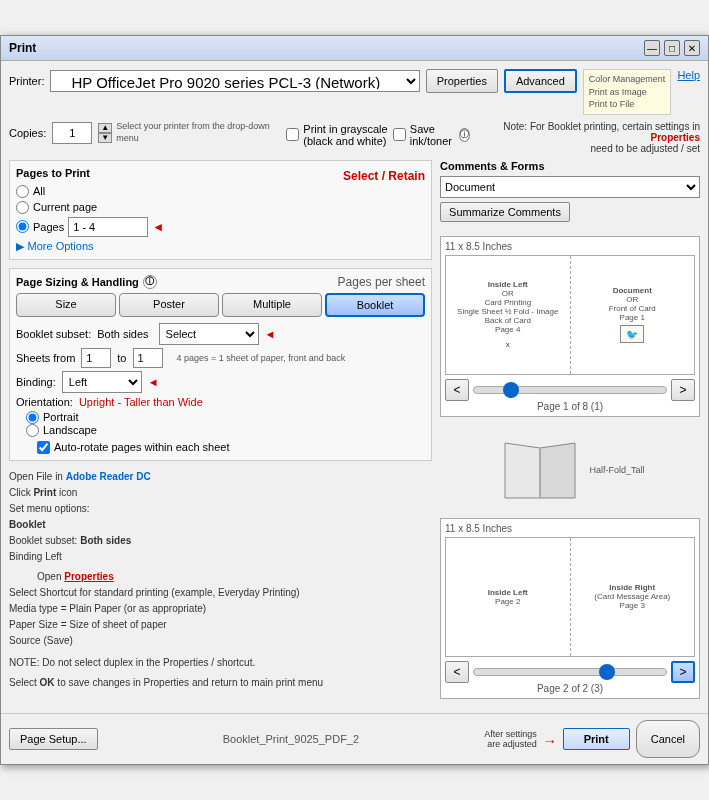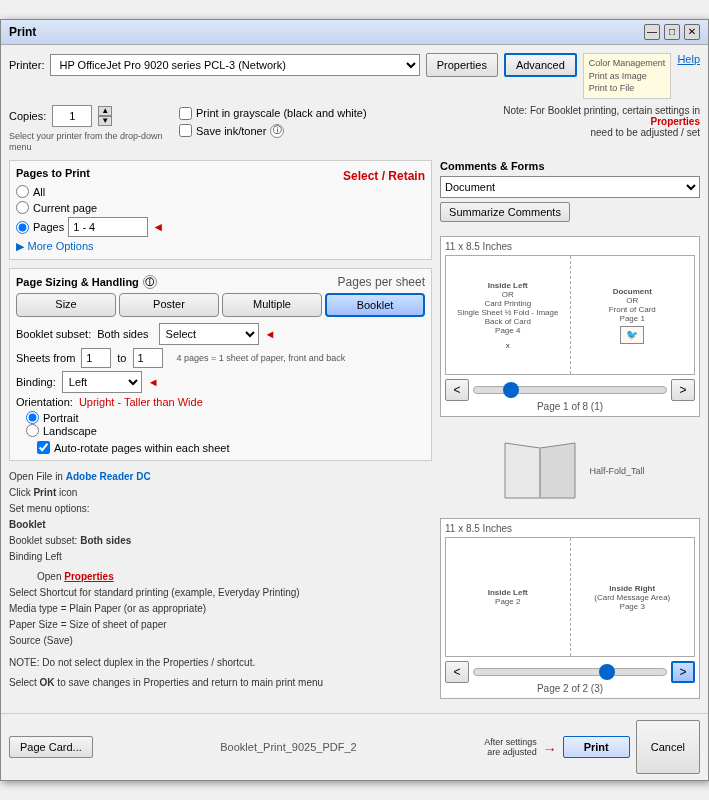--- a/index.html
+++ b/index.html
@@ -4,21 +4,21 @@
   <style>
     * { box-sizing: border-box; margin: 0; padding: 0; }
     body { font-family: Arial, sans-serif; font-size: 11px; background: #f0f0f0; display: flex; justify-content: center; align-items: center; min-height: 100vh; }
     .window { width: 709px; background: #f0f0f0; border: 1px solid #888; box-shadow: 2px 2px 8px rgba(0,0,0,0.4); }
     .title-bar { background: linear-gradient(to bottom, #dce6f7, #c5d5f0); padding: 4px 8px; display: flex; align-items: center; justify-content: space-between; border-bottom: 1px solid #aaa; }
     .title-bar-text { font-weight: bold; font-size: 12px; color: #000; }
     .title-bar-controls { display: flex; gap: 4px; }
     .title-btn { width: 16px; height: 16px; border: 1px solid #666; background: #ddd; cursor: pointer; font-size: 10px; display: flex; align-items: center; justify-content: center; border-radius: 2px; }
     .main-content { display: flex; flex-direction: column; padding: 8px; gap: 6px; }
     .printer-label { white-space: nowrap; font-size: 11px; }
-    .printer-select { flex: 1; height: 22px; border: 1px solid #888; background: white; font-size: 11px; padding: 2px 4px; }
+    .printer-select { flex: 1; height: 22px; border: 1px solid #888; background: white; font-size: 15px; padding: 2px 16px; }
     .btn { border: 1px solid #888; background: linear-gradient(to bottom, #f5f5f5, #e0e0e0); padding: 3px 10px; cursor: pointer; font-size: 11px; border-radius: 2px; height: 24px; white-space: nowrap; }
     .btn-active { border: 2px solid #0066cc; }
     .help-link { color: #0066cc; text-decoration: underline; cursor: pointer; font-size: 11px; white-space: nowrap; }
     .copies-row { display: flex; align-items: center; gap: 6px; font-size: 11px; }
     .copies-input { width: 40px; height: 22px; border: 1px solid #888; text-align: center; font-size: 11px; }
     .spinner { display: flex; flex-direction: column; }
     .spin-btn { width: 14px; height: 10px; border: 1px solid #888; background: #ddd; cursor: pointer; font-size: 8px; display: flex; align-items: center; justify-content: center; line-height: 1; }
     .note-box { font-size: 10px; color: #333; max-width: 220px; text-align: right; }
     .note-box .prop-link { color: #cc0000; font-weight: bold; }
     .checkbox-row { display: flex; align-items: center; gap: 4px; font-size: 11px; }
@@ -50,21 +50,21 @@
     .preview-nav { display: flex; align-items: center; justify-content: space-between; margin-top: 4px; }
     .nav-btn { width: 24px; height: 22px; border: 1px solid #888; background: linear-gradient(to bottom, #f5f5f5, #e0e0e0); cursor: pointer; font-size: 12px; display: flex; align-items: center; justify-content: center; border-radius: 2px; }
     .nav-btn.active-nav { background: linear-gradient(to bottom, #cce0ff, #a0c0ff); border: 2px solid #0066cc; }
     .page-indicator { font-size: 10px; color: #555; }
     .slider-track { flex: 1; height: 8px; background: #ddd; border: 1px solid #aaa; margin: 0 4px; border-radius: 4px; position: relative; display: flex; align-items: center; }
     .slider-thumb { width: 16px; height: 16px; background: #0066cc; border-radius: 50%; position: absolute; top: 50%; transform: translateY(-50%); }
     .bottom-bar { display: flex; align-items: center; gap: 4px; padding: 6px 8px; border-top: 1px solid #ccc; background: #f0f0f0; }
     .page-setup-btn { border: 1px solid #888; background: linear-gradient(to bottom, #f5f5f5, #e0e0e0); padding: 4px 10px; cursor: pointer; font-size: 11px; border-radius: 2px; }
     .filename-label { flex: 1; text-align: center; font-size: 11px; color: #555; }
     .print-btn { background: linear-gradient(to bottom, #e8f0ff, #c8d8f8); border: 1px solid #0066cc; padding: 4px 20px; cursor: pointer; font-size: 11px; border-radius: 2px; font-weight: bold; }
-    .cancel-btn { border: 1px solid #888; background: linear-gradient(to bottom, #f5f5f5, #e0e0e0); padding: 20px 14px; cursor: pointer; font-size: 11px; border-radius: 2px; }
+    .cancel-btn { border: 1px solid #888; background: linear-gradient(to bottom, #f5f5f5, #e0e0e0); padding: 12px 14px; cursor: pointer; font-size: 11px; border-radius: 11px; }
     .inner-preview-content { display: flex; width: 100%; }
     .preview-left { flex: 1; border-right: 1px dashed #aaa; display: flex; flex-direction: column; align-items: center; justify-content: center; font-size: 8px; text-align: center; color: #555; padding: 4px; }
     .preview-right { flex: 1; display: flex; flex-direction: column; align-items: center; justify-content: center; font-size: 8px; text-align: center; color: #555; padding: 4px; }
     .small-card { width: 24px; height: 18px; border: 1px solid #888; background: #fff8f0; display: flex; align-items: center; justify-content: center; margin-top: 3px; }
     .x-mark { font-size: 8px; color: #333; }
     .info-icon { display: inline-flex; align-items: center; justify-content: center; width: 14px; height: 14px; border: 1px solid #888; border-radius: 50%; font-size: 9px; cursor: pointer; background: #fff; }
   </style>
 </head>
 <body>
 
@@ -93,32 +93,32 @@
       <div style="display:flex; align-items:flex-start; gap:6px;">
 
         <div style="border:1px solid #ccc; background:#fffbe0; padding:3px 5px; font-size:9px; color:#555; white-space:pre; line-height:1.4;">Color Management
 Print as Image
 Print to File</div>
         <a class="help-link">Help</a>
       </div>
     </div>
 
     <div style="display:flex; align-items:flex-start; gap:10px;">
-      <div style="display:flex; flex-direction:column; gap:4px;">
+      <div style="display:flex; flex-direction:row; gap:4px;">
         <div class="copies-row">
           <span>Copies:</span>
           <input type="text" class="copies-input" value="1" style="">
           <div class="spinner">
             <div class="spin-btn">▲</div>
             <div class="spin-btn">▼</div>
           </div>
         </div>
         <div style="font-size:9px; color:#555; max-width:160px; line-height:1.3;">Select your printer from the drop-down menu</div>
       </div>
-      <div style="flex:1; display:flex; flex-direction:column; gap:4px; padding-top:2px;">
+      <div style="flex:1; display:flex; flex-direction:row; gap:4px; padding-top:2px;">
         <div class="checkbox-row">
           <input type="checkbox" style="">
           <span>Print in grayscale (black and white)</span>
         </div>
         <div class="checkbox-row">
           <input type="checkbox" style="">
           <span>Save ink/toner</span>
           <span class="info-icon">ⓘ</span>
         </div>
       </div>
@@ -315,21 +315,21 @@
             </div>
             <button class="nav-btn active-nav">&gt;</button>
           </div>
           <div style="text-align:center;" class="page-indicator">Page 2 of 2 (3)</div>
         </div>
       </div>
     </div>
   </div>
 
   <div class="bottom-bar">
-    <button class="page-setup-btn">Page Card...</button>
+    <button class="page-setup-btn">Page Setup...</button>
     <span class="filename-label">Booklet_Print_9025_PDF_2</span>
     <div style="display:flex; align-items:center; gap:6px;">
       <div style="font-size:9px; color:#333; text-align:right; white-space:pre-line;">After settings
 are adjusted</div>
       <span style="color:#cc0000; font-size:14px;">→</span>
       <button class="print-btn">Print</button>
       <button class="cancel-btn">Cancel</button>
     </div>
   </div>
 </div>

